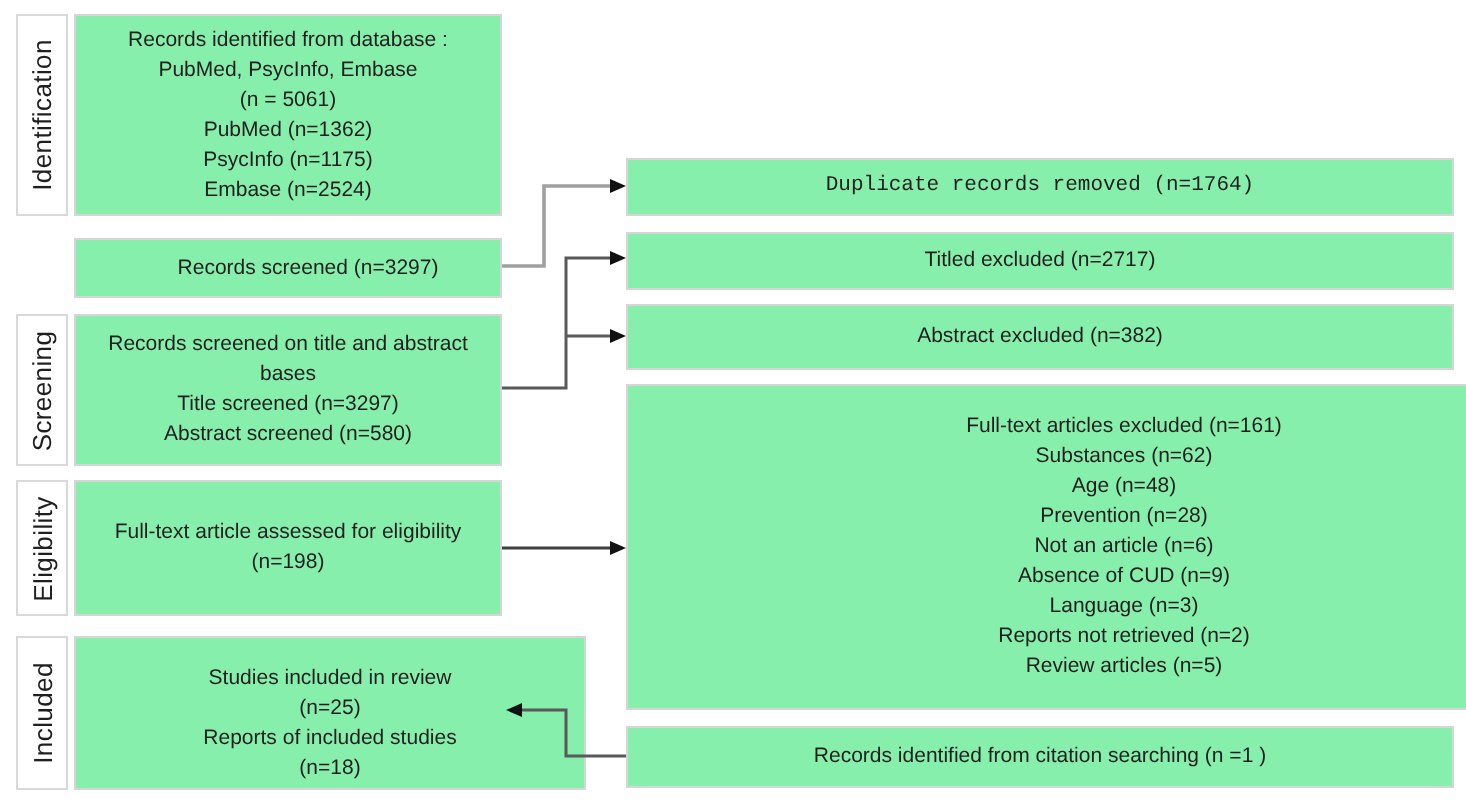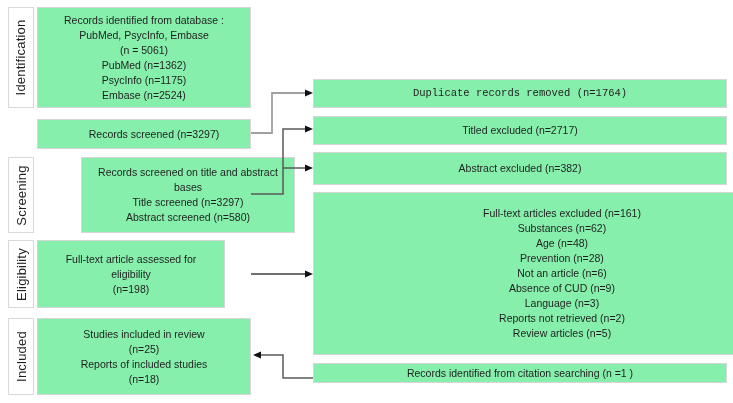--- a/index.html
+++ b/index.html
@@ -73,32 +73,32 @@
     <div class="ln">(n = 5061)</div>
     <div class="ln">PubMed (n=1362)</div>
     <div class="ln">PsycInfo (n=1175)</div>
     <div class="ln">Embase (n=2524)</div>
   </div>
 
   <div class="box" style="left:37px; top:119px; width:214px; height:30px;padding-left:28px;">
     <div class="ln">Records screened (n=3297)</div>
   </div>
 
-  <div class="box" style="left:37px; top:157px; width:214px; height:76px;margin-left:44px;">
+  <div class="box" style="left:37px; top:157px; width:214px; height:76px;">
     <div class="ln">Records screened on title and abstract bases</div>
     <div class="ln">Title screened (n=3297)</div>
     <div class="ln">Abstract screened (n=580)</div>
   </div>
 
-  <div class="box" style="left:37px; top:240px; width:188px; height:68px;">
+  <div class="box" style="left:37px; top:240px; width:214px; height:68px;">
     <div class="ln">Full-text article assessed for eligibility</div>
     <div class="ln">(n=198)</div>
   </div>
 
-  <div class="box" style="left:37px; top:318px; width:214px; height:77px;">
+  <div class="box" style="left:37px; top:318px; width:256px; height:77px;justify-content:flex-end;">
     <div class="ln">Studies included in review</div>
     <div class="ln">(n=25)</div>
     <div class="ln">Reports of included studies</div>
     <div class="ln">(n=18)</div>
   </div>
 
   <div class="box" style="left:313px; top:79px; width:414px; height:29px;font-family:Liberation Mono, monospace;">
     <div class="ln">Duplicate records removed (n=1764)</div>
   </div>
 
@@ -115,21 +115,21 @@
     <div class="ln">Substances (n=62)</div>
     <div class="ln">Age (n=48)</div>
     <div class="ln">Prevention (n=28)</div>
     <div class="ln">Not an article (n=6)</div>
     <div class="ln">Absence of CUD (n=9)</div>
     <div class="ln">Language (n=3)</div>
     <div class="ln">Reports not retrieved (n=2)</div>
     <div class="ln">Review articles (n=5)</div>
   </div>
 
-  <div class="box" style="left:313px; top:363px; width:414px; height:20px;">
+  <div class="box" style="left:313px; top:363px; width:414px; height:31px;">
     <div class="ln">Records identified from citation searching (n =1 )</div>
   </div>
 
   <svg class="connectors" width="733" height="403" viewBox="0 0 733 403">
     <defs>
       <marker id="arr" markerWidth="9" markerHeight="8" refX="1" refY="4" orient="auto" markerUnits="userSpaceOnUse">
         <path d="M0,0.5 L8,4 L0,7.5 Z" fill="#111111"></path>
       </marker>
     </defs>
     <path d="M251,133 L272,133 L272,93 L306,93" fill="none" stroke-width="1.8" marker-end="url(#arr)" stroke="#a0a0a0"></path>

